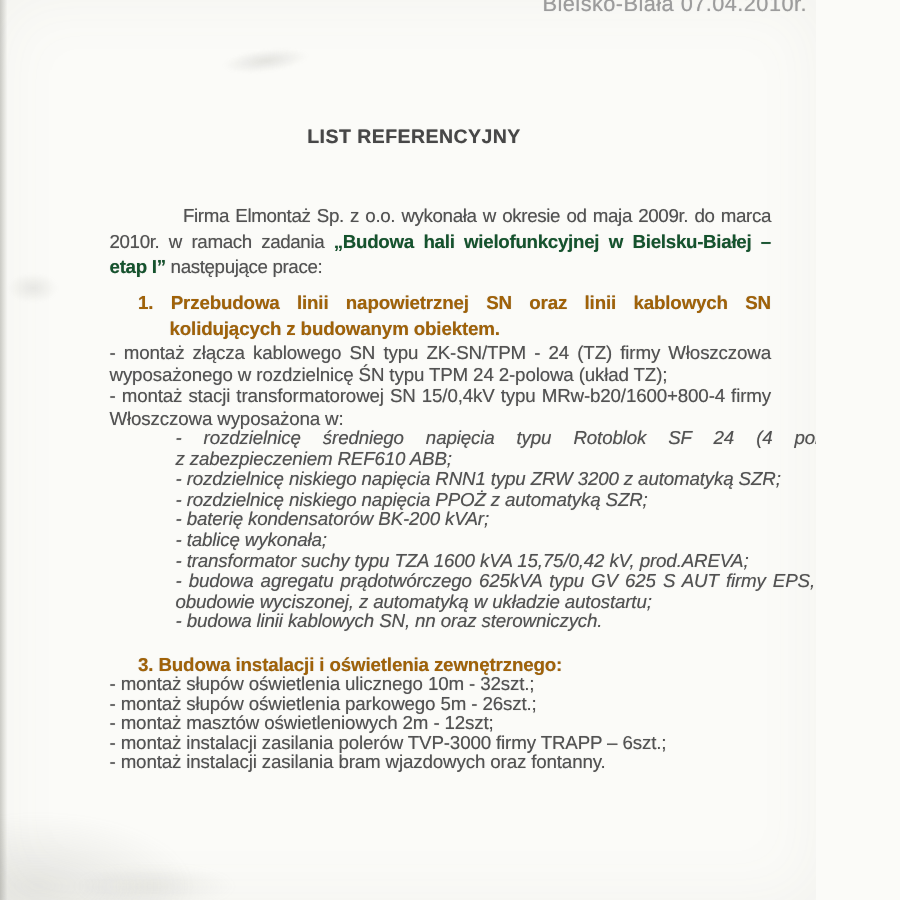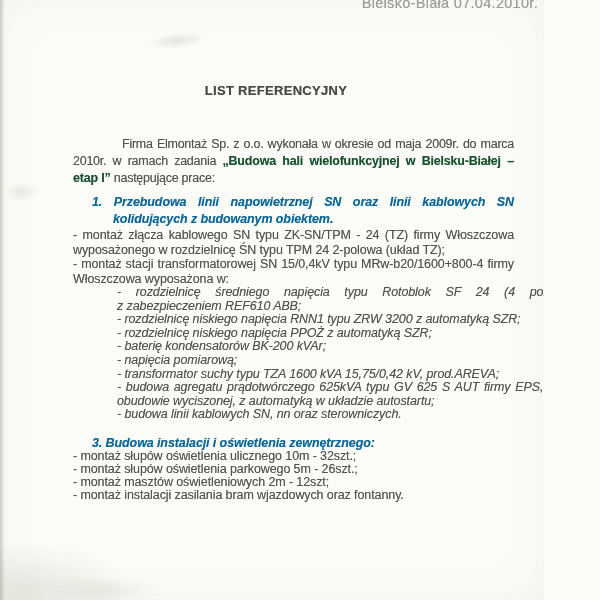--- a/index.html
+++ b/index.html
@@ -84,24 +84,23 @@
   .intro {
     margin-top: 136px !important;
     line-height: 17px;
     text-indent: 49px;
     letter-spacing: -0.25px;
   }
   .intro b { color: #14532d; letter-spacing: -0.2px; }
 
   .num-head {
     font-weight: bold;
-    color: #0369a1;
+    color: #a16207;
     padding-left: 40px;
     text-indent: -21px;
-    font-style: italic;
   }
   .sec1-head { margin-top: 7px !important; line-height: 17px; }
   .sec2-head { margin-top: 8px !important; line-height: 15px; }
   .sec3-head { margin-top: 14px !important; line-height: 14px; }
 
   .sec2-items p { line-height: 14.5px; }
 
   .sublist {
     margin-left: 44px;
     width: 440px;
@@ -137,30 +136,31 @@
     <div class="sec2-items">
       <p>- montaż złącza kablowego SN typu ZK-SN/TPM - 24 (TZ) firmy Włoszczowa wyposażonego w rozdzielnicę ŚN typu TPM 24 2-polowa (układ TZ);</p>
       <p>- montaż stacji transformatorowej SN 15/0,4kV typu MRw-b20/1600+800-4 firmy Włoszczowa wyposażona w:</p>
     </div>
 
     <div class="sublist">
       <p>- rozdzielnicę średniego napięcia typu Rotoblok SF 24 (4 pola) z&nbsp;zabezpieczeniem REF610 ABB;</p>
       <p>- rozdzielnicę niskiego napięcia RNN1 typu ZRW 3200 z automatyką SZR;</p>
       <p>- rozdzielnicę niskiego napięcia PPOŻ z automatyką SZR;</p>
       <p>- baterię kondensatorów BK-200 kVAr;</p>
-      <p>- napięcia pomiarową;</p>
+      <p>- tablicę wykonała;</p>
       <p>- transformator suchy typu TZA 1600 kVA 15,75/0,42 kV, prod.AREVA;</p>
       <p>- budowa agregatu prądotwórczego 625kVA typu GV 625 S AUT firmy EPS,&nbsp;w obudowie wyciszonej, z automatyką w układzie autostartu;</p>
       <p>- budowa linii kablowych SN, nn oraz sterowniczych.</p>
     </div>
 
     <p class="num-head sec3-head"><span class="num">3.</span>
       <span>Budowa instalacji i oświetlenia zewnętrznego:</span></p>
 
     <div class="sec3-items">
       <p>- montaż słupów oświetlenia ulicznego 10m - 32szt.;</p>
       <p>- montaż słupów oświetlenia parkowego 5m - 26szt.;</p>
       <p>- montaż masztów oświetleniowych 2m - 12szt;</p>
+      <p>- montaż instalacji zasilania polerów TVP-3000 firmy TRAPP – 6szt.;</p>
       <p>- montaż instalacji zasilania bram wjazdowych oraz fontanny.</p>
     </div>
 
   </div>
 </div>
 
 </body></html>

